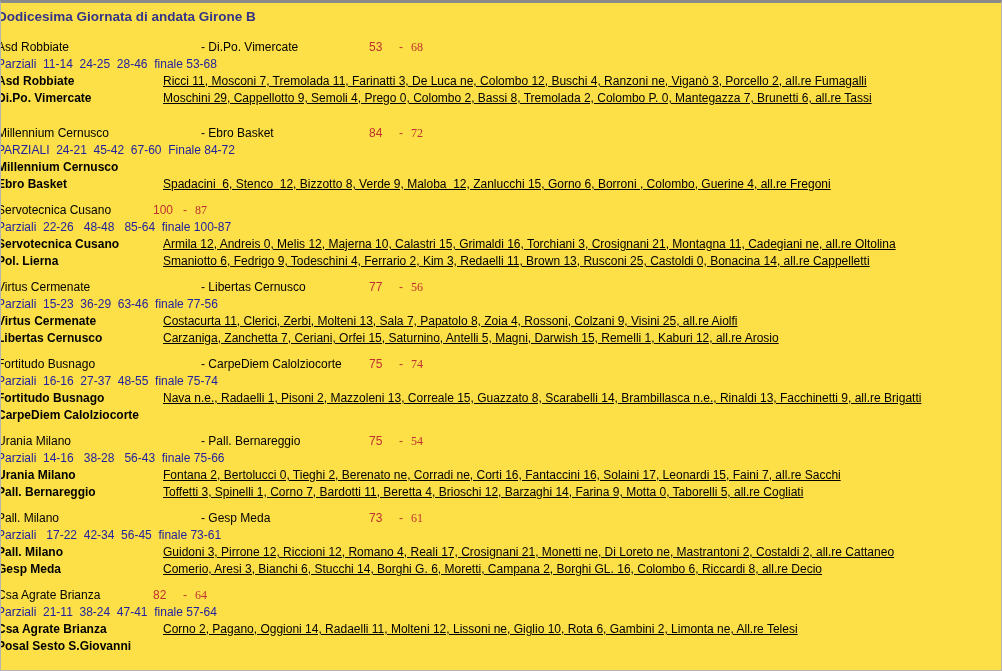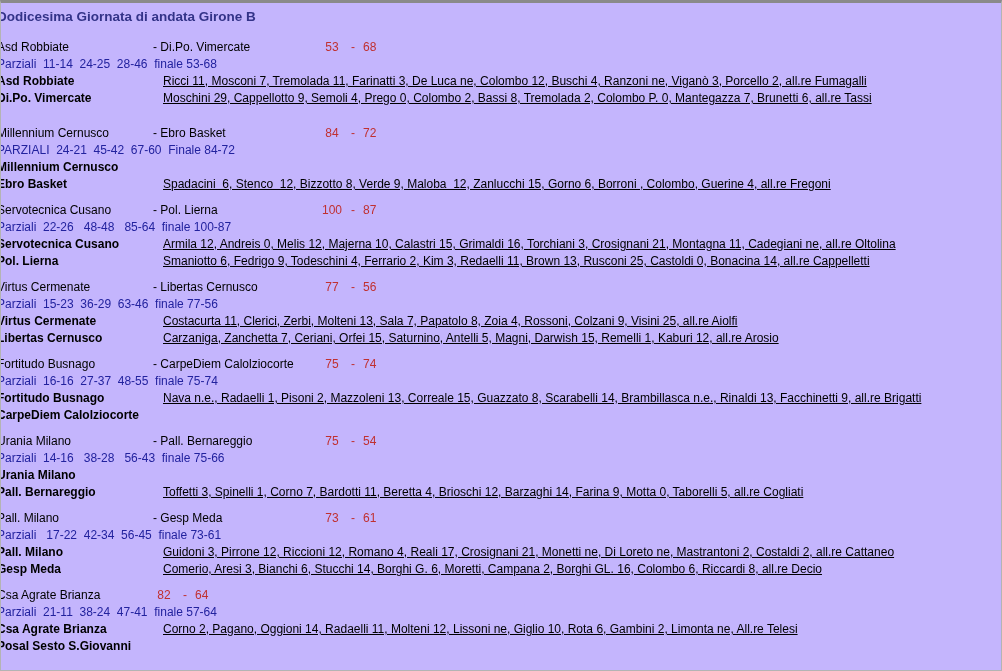--- a/index.html
+++ b/index.html
@@ -1,21 +1,21 @@
 <!DOCTYPE html>
 <html><head>
 <meta charset="utf-8">
 <style>
   html, body { margin: 0; padding: 0; background: #e8e8e8; }
   .page {
     position: relative;
     width: 1002px;
     height: 671px;
     box-sizing: border-box;
-    background: #c4b5fd;
+    background: #fde047;
     border-top: 3px solid #8a8a8a;
     border-left: 1px solid #b4b4b4;
     border-right: 1px solid #b4b4b4;
     border-bottom: 1px solid #b4b4b4;
     overflow: hidden;
     font-family: "Liberation Sans", sans-serif;
     color: #000000;
   }
   .inner { margin-left: -4px; padding-top: 5px; }
   .page-title {
@@ -24,24 +24,24 @@
     color: #333388;
     line-height: 17px;
     margin: 0 0 14px 0;
     white-space: pre;
   }
   .match { margin-bottom: 9px; }
   .match:first-of-type { margin-bottom: 18px; }
   .row { font-size: 12px; line-height: 17px; white-space: pre; }
   .head-row { display: flex; }
   .home-col   { flex: none; width: 156px; overflow: visible; }
-  .away-col   { flex: none; width: 168px; }
-  .score-home { flex: none; width: 22px; text-align: center; color: #C03030; }
+  .away-col   { flex: none; width: 168px; margin-left: 48px; }
+  .score-home { flex: none; width: 22px; text-align: left; color: #C03030; }
   .score-sep  { flex: none; width: 20px; text-align: center; color: #C03030; }
-  .score-away { flex: none; color: #C03030; }
+  .score-away { flex: none; color: #C03030; font-family: Liberation Serif, serif; }
   .parziali-row { color: #22229E; }
   .roster-row { display: flex; }
   .roster-team { flex: none; width: 166px; font-weight: bold; }
   .roster-players { flex: none; text-decoration: underline; }
 </style>
 </head>
 <body>
 
 <div class="page">
   <div class="inner">
@@ -80,21 +80,20 @@
     </div>
     <div class="row roster-row">
       <span class="roster-team">Ebro Basket</span>
       <span class="roster-players">Spadacini  6, Stenco  12, Bizzotto 8, Verde 9, Maloba  12, Zanlucchi 15, Gorno 6, Borroni , Colombo, Guerine 4, all.re Fregoni</span>
     </div>
   </div>
 
   <div class="match">
     <div class="row head-row">
       <span class="home-col">Servotecnica Cusano</span>
-      <span class="away-col">- Pol. Lierna</span>
       <span class="score-home">100</span>
       <span class="score-sep">-</span>
       <span class="score-away">87</span>
     </div>
     <div class="row parziali-row">Parziali  22-26   48-48   85-64  finale 100-87</div>
     <div class="row roster-row">
       <span class="roster-team">Servotecnica Cusano</span>
       <span class="roster-players">Armila 12, Andreis 0, Melis 12, Majerna 10, Calastri 15, Grimaldi 16, Torchiani 3, Crosignani 21, Montagna 11, Cadegiani ne, all.re Oltolina</span>
     </div>
     <div class="row roster-row">
@@ -144,20 +143,21 @@
     <div class="row head-row">
       <span class="home-col">Urania Milano</span>
       <span class="away-col">- Pall. Bernareggio</span>
       <span class="score-home">75</span>
       <span class="score-sep">-</span>
       <span class="score-away">54</span>
     </div>
     <div class="row parziali-row">Parziali  14-16   38-28   56-43  finale 75-66</div>
     <div class="row roster-row">
       <span class="roster-team">Urania Milano</span>
+      <span class="roster-players">Fontana 2, Bertolucci 0, Tieghi 2, Berenato ne, Corradi ne, Corti 16, Fantaccini 16, Solaini 17, Leonardi 15, Faini 7, all.re Sacchi</span>
     </div>
     <div class="row roster-row">
       <span class="roster-team">Pall. Bernareggio</span>
       <span class="roster-players">Toffetti 3, Spinelli 1, Corno 7, Bardotti 11, Beretta 4, Brioschi 12, Barzaghi 14, Farina 9, Motta 0, Taborelli 5, all.re Cogliati</span>
     </div>
   </div>
 
   <div class="match">
     <div class="row head-row">
       <span class="home-col">Pall. Milano</span>

